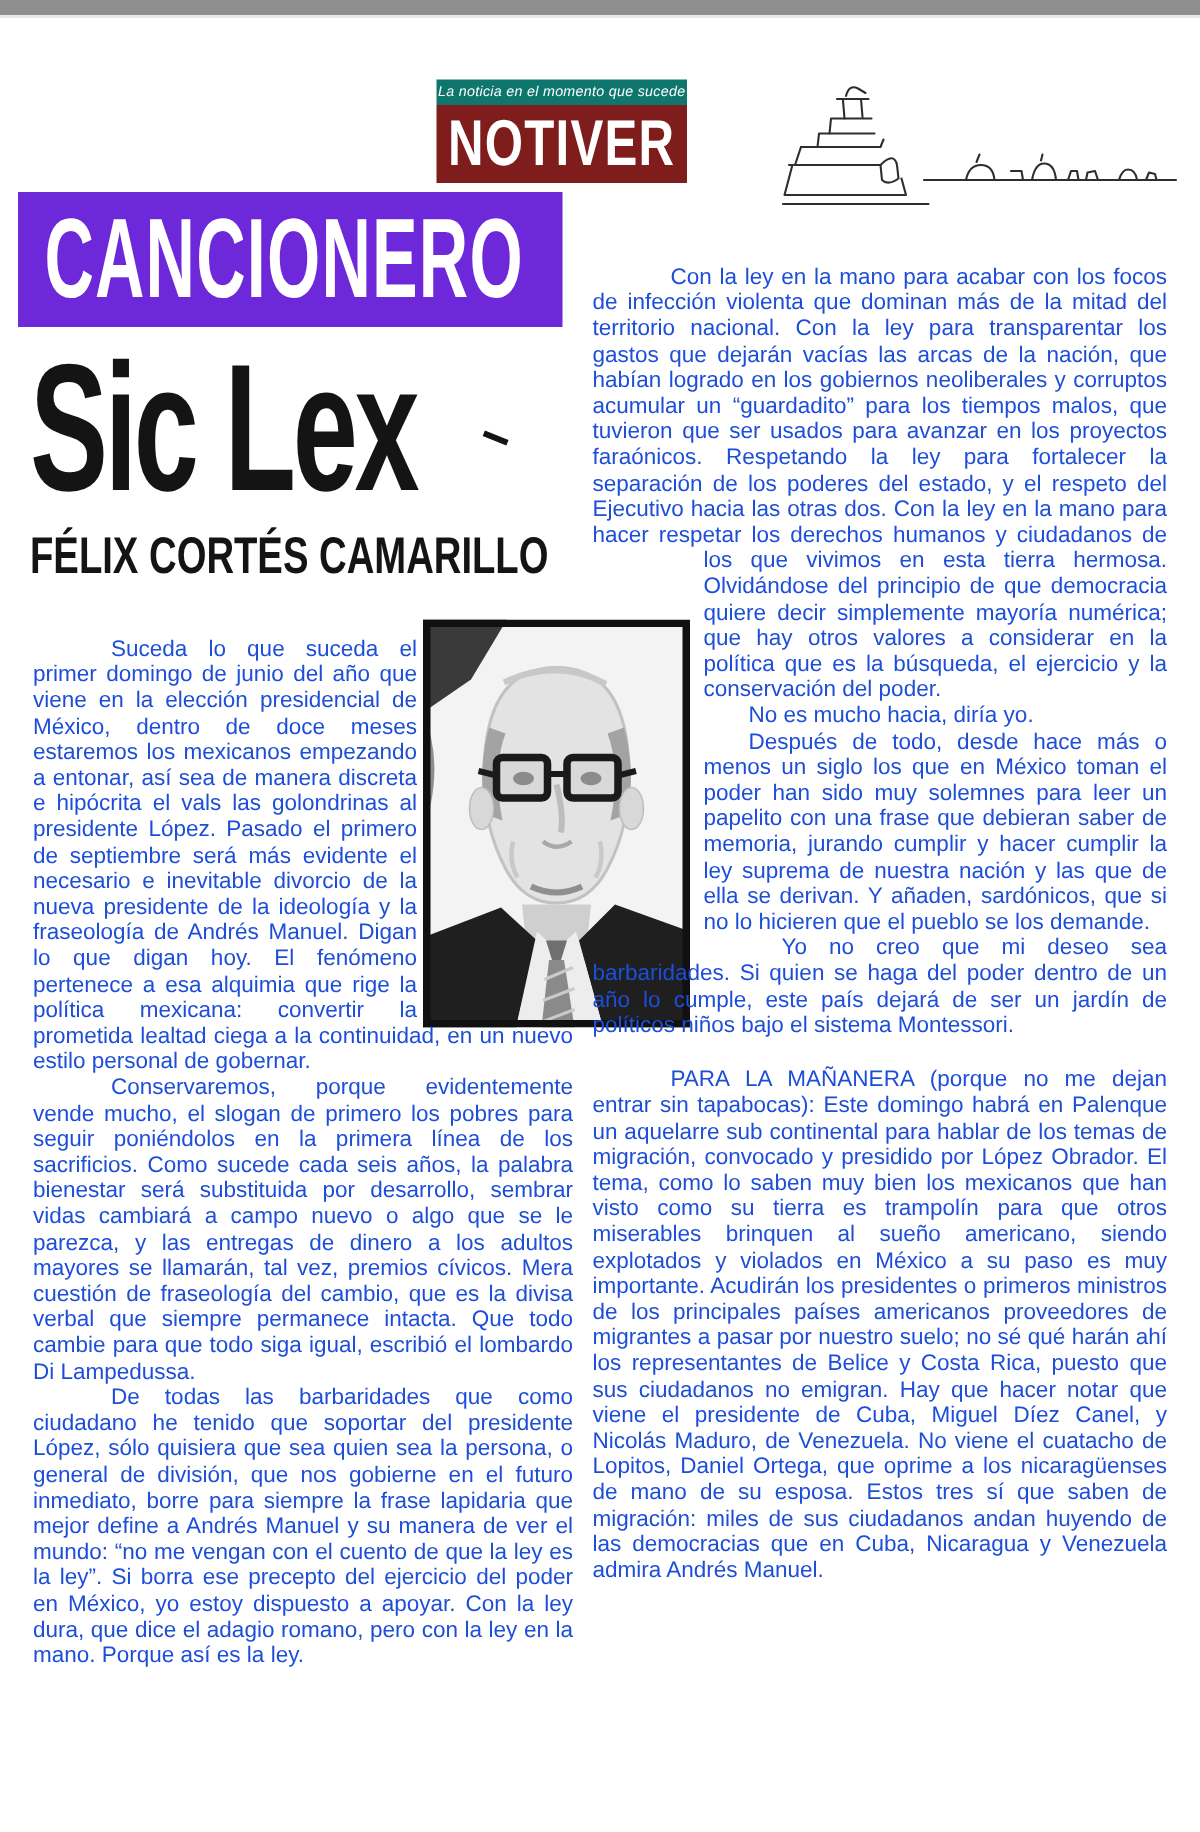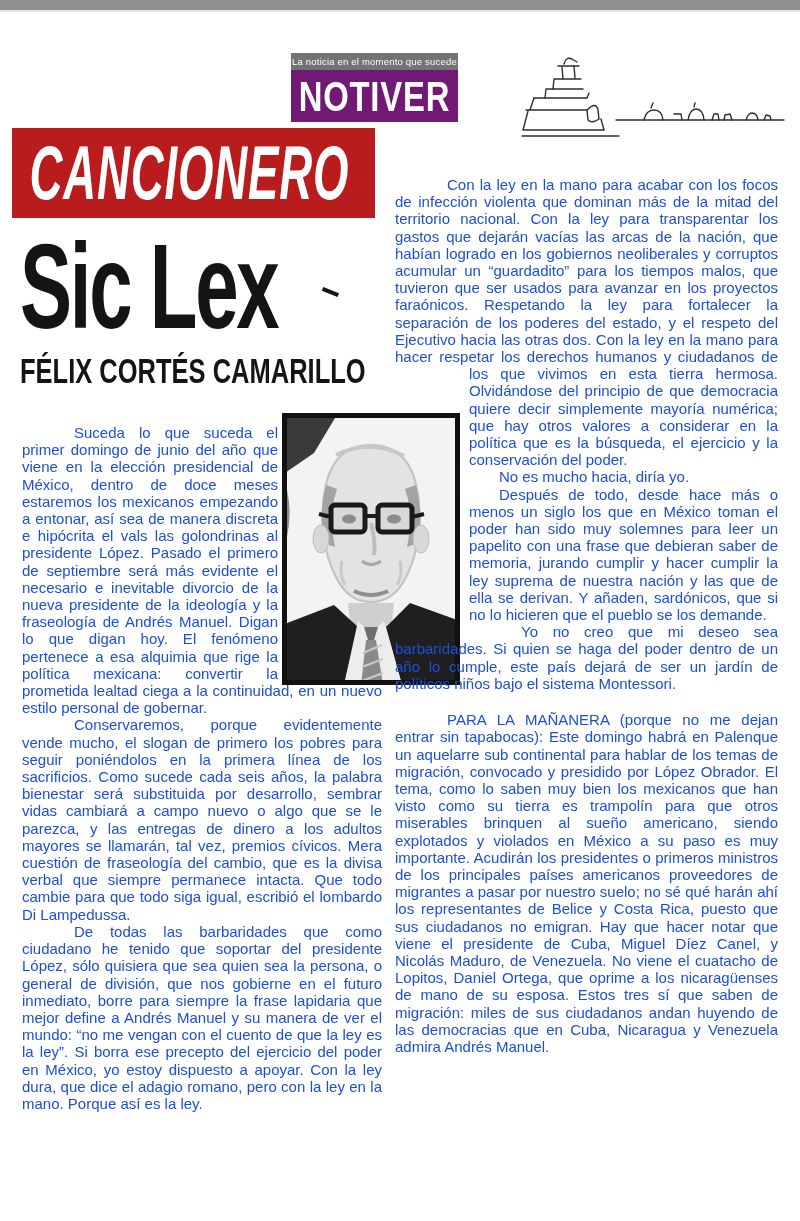--- a/index.html
+++ b/index.html
@@ -4,28 +4,28 @@
 <style>
   html,body{margin:0;padding:0;background:#ffffff;}
   .page{
     position:relative;width:800px;height:1221px;margin:0 auto;background:#ffffff;
     font-family:"Liberation Sans","DejaVu Sans",sans-serif;color:#1b1b1b;overflow:hidden;
   }
   .topbar{position:absolute;left:0;top:0;width:800px;height:10px;background:#8f8f8f;border-bottom:2px solid #e8e8e8;}
 
   
   .logo{position:absolute;left:291px;top:53px;width:167px;}
-  .logo-tagline{height:17px;background:#737373;color:#fff;font-size:9.5px;
+  .logo-tagline{height:17px;background:#0f766e;color:#fff;font-size:9.5px;font-style:italic;
     letter-spacing:.2px;display:flex;align-items:center;justify-content:center;white-space:nowrap;}
-  .logo-name{height:52px;background:#701a75;color:#fff;display:flex;align-items:center;justify-content:center;}
+  .logo-name{height:52px;background:#7f1d1d;color:#fff;display:flex;align-items:center;justify-content:center;}
   .logo-name span{font-weight:bold;font-size:40px;letter-spacing:1px;transform:scale(.82,1.08);}
   .sketch{position:absolute;left:498px;top:50px;width:292px;height:88px;}
 
   
-  .banner{position:absolute;left:12px;top:128px;width:363px;height:90px;background:#b91c1c;overflow:visible;font-style:italic;}
+  .banner{position:absolute;left:12px;top:128px;width:363px;height:90px;background:#6d28d9;overflow:visible;}
   .banner span{display:inline-block;color:#fff;font-weight:bold;font-size:57px;letter-spacing:1px;
     line-height:90px;padding-left:22px;transform:scale(.8,1.32);transform-origin:0 50%;white-space:nowrap;}
   .title{position:absolute;left:20px;top:226px;margin:0;font-size:104px;line-height:1;font-weight:bold;
     letter-spacing:-3px;transform:scale(.75,1.16);transform-origin:0 0;color:#141414;white-space:nowrap;}
   .title-mark{position:absolute;left:322px;top:290px;width:17px;height:3.5px;background:#141414;
     transform:rotate(22deg);}
   .author{position:absolute;left:20px;top:352px;margin:0;font-size:30px;font-weight:bold;letter-spacing:0;
     transform:scale(.85,1.15);transform-origin:0 0;color:#141414;white-space:nowrap;}
 
   

